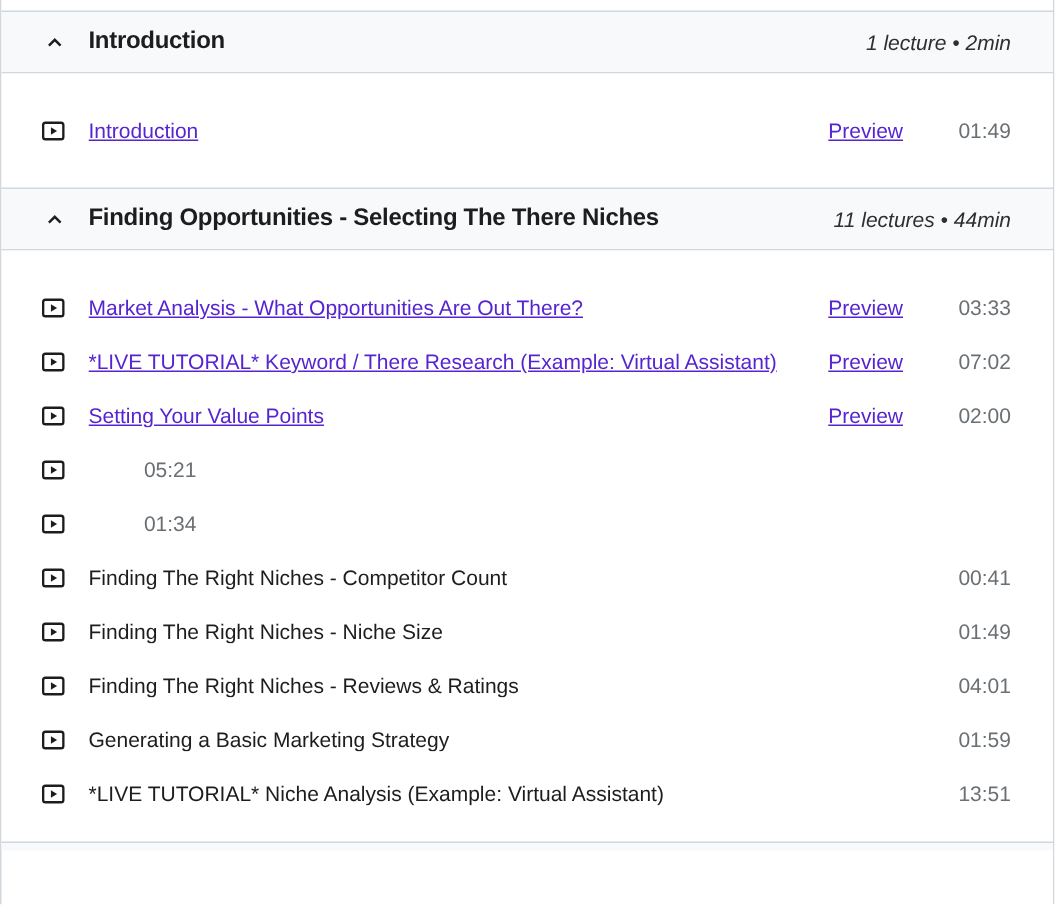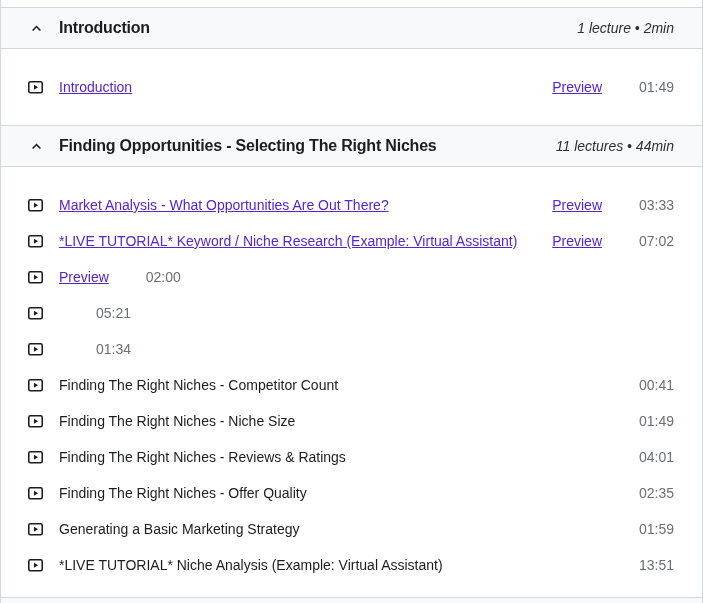--- a/index.html
+++ b/index.html
@@ -96,21 +96,21 @@
 </ul>
   </section>
 
   <section>
     <div class="sec-header">
       <span class="chevron">
         <svg width="13" height="13" viewBox="0 0 16 16" aria-hidden="true">
           <path d="M3.2 10.4 L8 5.6 L12.8 10.4" fill="none" stroke="#1c1d1f" stroke-width="2"></path>
         </svg>
       </span>
-      <h3 class="sec-title">Finding Opportunities - Selecting The Right Niches</h3>
+      <h3 class="sec-title">Finding Opportunities - Selecting The There Niches</h3>
       <span class="sec-meta">11 lectures • 44min</span>
     </div>
     <ul class="lecture-list">
   <li class="row">
     <span class="vicon">
       <svg width="17" height="17" viewBox="0 0 24 24" aria-hidden="true">
         <rect x="2.5" y="4" width="19" height="15.5" rx="2.2" fill="none" stroke="#1c1d1f" stroke-width="2.2"></rect>
         <path d="M9.8 8.2 L15.6 11.75 L9.8 15.3 Z" fill="#1c1d1f"></path>
       </svg>
     </span>
@@ -119,32 +119,33 @@
     <span class="duration">03:33</span>
   </li>
 
   <li class="row">
     <span class="vicon">
       <svg width="17" height="17" viewBox="0 0 24 24" aria-hidden="true">
         <rect x="2.5" y="4" width="19" height="15.5" rx="2.2" fill="none" stroke="#1c1d1f" stroke-width="2.2"></rect>
         <path d="M9.8 8.2 L15.6 11.75 L9.8 15.3 Z" fill="#1c1d1f"></path>
       </svg>
     </span>
-    <span class="lec-title link">*LIVE TUTORIAL* Keyword / Niche Research (Example: Virtual Assistant)</span>
+    <span class="lec-title link">*LIVE TUTORIAL* Keyword / There Research (Example: Virtual Assistant)</span>
     <a class="preview-link">Preview</a>
     <span class="duration">07:02</span>
   </li>
 
   <li class="row">
     <span class="vicon">
       <svg width="17" height="17" viewBox="0 0 24 24" aria-hidden="true">
         <rect x="2.5" y="4" width="19" height="15.5" rx="2.2" fill="none" stroke="#1c1d1f" stroke-width="2.2"></rect>
         <path d="M9.8 8.2 L15.6 11.75 L9.8 15.3 Z" fill="#1c1d1f"></path>
       </svg>
     </span>
+    <span class="lec-title link">Setting Your Value Points</span>
     <a class="preview-link">Preview</a>
     <span class="duration">02:00</span>
   </li>
 
   <li class="row">
     <span class="vicon">
       <svg width="17" height="17" viewBox="0 0 24 24" aria-hidden="true">
         <rect x="2.5" y="4" width="19" height="15.5" rx="2.2" fill="none" stroke="#1c1d1f" stroke-width="2.2"></rect>
         <path d="M9.8 8.2 L15.6 11.75 L9.8 15.3 Z" fill="#1c1d1f"></path>
       </svg>
@@ -193,31 +194,20 @@
       <svg width="17" height="17" viewBox="0 0 24 24" aria-hidden="true">
         <rect x="2.5" y="4" width="19" height="15.5" rx="2.2" fill="none" stroke="#1c1d1f" stroke-width="2.2"></rect>
         <path d="M9.8 8.2 L15.6 11.75 L9.8 15.3 Z" fill="#1c1d1f"></path>
       </svg>
     </span>
     <span class="lec-title">Finding The Right Niches - Reviews &amp; Ratings</span>
 
     <span class="duration">04:01</span>
   </li>
 
-  <li class="row">
-    <span class="vicon">
-      <svg width="17" height="17" viewBox="0 0 24 24" aria-hidden="true">
-        <rect x="2.5" y="4" width="19" height="15.5" rx="2.2" fill="none" stroke="#1c1d1f" stroke-width="2.2"></rect>
-        <path d="M9.8 8.2 L15.6 11.75 L9.8 15.3 Z" fill="#1c1d1f"></path>
-      </svg>
-    </span>
-    <span class="lec-title">Finding The Right Niches - Offer Quality</span>
-
-    <span class="duration">02:35</span>
-  </li>
 
   <li class="row">
     <span class="vicon">
       <svg width="17" height="17" viewBox="0 0 24 24" aria-hidden="true">
         <rect x="2.5" y="4" width="19" height="15.5" rx="2.2" fill="none" stroke="#1c1d1f" stroke-width="2.2"></rect>
         <path d="M9.8 8.2 L15.6 11.75 L9.8 15.3 Z" fill="#1c1d1f"></path>
       </svg>
     </span>
     <span class="lec-title">Generating a Basic Marketing Strategy</span>
 

